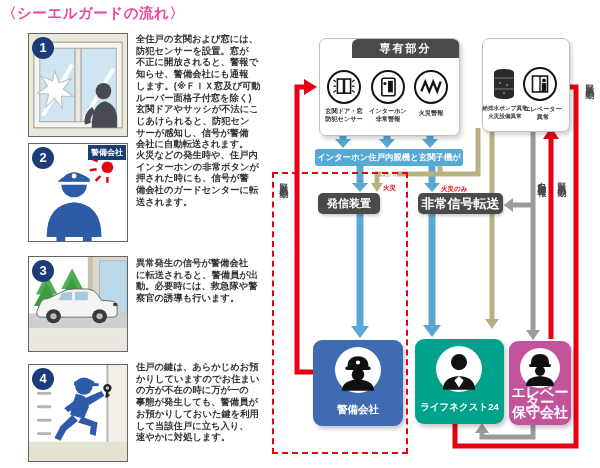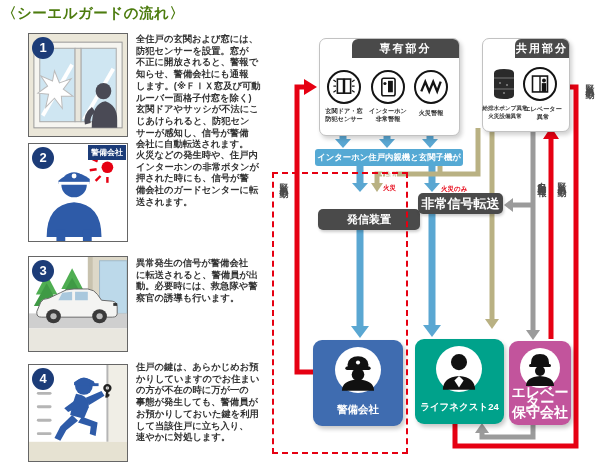--- a/index.html
+++ b/index.html
@@ -1,18 +1,18 @@
 <!DOCTYPE html>
 <html><head>
 <meta charset="utf-8">
 <style>
   html,body{margin:0;padding:0;background:#fff;}
   .canvas{position:relative;width:600px;height:468px;background:#fff;overflow:hidden;
           font-family:"Liberation Sans","DejaVu Sans",sans-serif;}
-  .title{position:absolute;left:2px;top:4px;font-size:14.5px;font-weight:bold;color:#4d7c0f;letter-spacing:.5px;}
+  .title{position:absolute;left:2px;top:4px;font-size:14.5px;font-weight:bold;color:#ec4899;letter-spacing:.5px;}
   
   .panel{position:absolute;left:28px;width:100px;background:#fff;border:1px solid #666;box-sizing:border-box;}
   .panel svg{display:block;width:100%;height:100%;}
   .stepnum{position:absolute;left:3px;top:3px;width:22px;height:22px;border-radius:50%;
            background:#1c3c78;color:#fff;font-size:13px;font-weight:bold;line-height:22px;text-align:center;z-index:5;}
   .p2badge{position:absolute;right:1px;top:1px;background:#1c3c78;color:#fff;font-size:8px;
            font-weight:bold;padding:2px 3px;z-index:5;}
   .caption{position:absolute;left:136px;width:176px;font-size:9.3px;line-height:11.7px;
            font-weight:bold;color:#333;white-space:pre-line;}
   
@@ -245,21 +245,20 @@
         </svg>
     </div>
     <div class="icon-label" style="left:301px - 319px;left:1px;top:68px;width:46px;">玄関ドア・窓
 防犯センサー</div>
     <div class="icon-label" style="left:45px;top:68px;width:46px;">インターホン
 非常警報</div>
     <div class="icon-label" style="left:88px;top:70px;width:46px;">火災警報</div>
   </div>
 
   <div class="areabox" style="left:482px;top:38px;width:86px;height:92px;">
-    <div class="areahead">共用部分</div>
     <div style="position:absolute;left:8px;top:29px;width:26px;height:32px;">
       <svg viewBox="0 0 26 32" style="width:100%;height:100%;">
         <path d="M3,5 Q3,1 13,1 Q23,1 23,5 L23,27 Q23,31 13,31 Q3,31 3,27 Z" fill="#2a2a2a"></path>
         <path d="M3,10 H23 M3,21 H23" stroke="#777" stroke-width="1"></path>
         <circle cx="9" cy="15" r="1" fill="#888"></circle>
           <circle cx="16" cy="17" r="1" fill="#888"></circle>
           <circle cx="13" cy="25" r="1" fill="#888"></circle>
       </svg>
     </div>
     <div class="circ-icon" style="left:40px;top:28px;">
@@ -270,21 +269,21 @@
           <rect x="19" y="16" width="5" height="10" fill="#141414"></rect>
         </svg>
     </div>
     <div class="icon-label" style="left:-2px;top:66px;width:48px;font-size:5.6px;">給排水ポンプ異常
 火災設備異常</div>
     <div class="icon-label" style="left:40px;top:66px;width:40px;">エレベーター
 異常</div>
   </div>
 
   <div class="bluebar">インターホン住戸内親機と玄関子機が作動</div>
-  <div class="darkbox" style="left:318px;width:102px;font-size:11px;margin-top:16px;">発信装置</div>
+  <div class="darkbox" style="left:318px;width:62px;font-size:11px;">発信装置</div>
   <div class="darkbox" style="left:418px;width:85px;font-size:13px;">非常信号転送装置</div>
 
   <div class="company" style="left:313px;top:340px;width:90px;height:86px;background:#3f6cb0;">
     <div class="face" style="left:22px;top:7px;width:46px;height:46px;">
       <svg viewBox="0 0 40 40" style="width:100%;height:100%;">
           <g fill="#111">
         <path d="M11,15 A9,7 0 0 1 29,15 L29,18 L11,18 Z"></path>
             <rect x="9" y="17" width="22" height="3" rx="1.5"></rect>
         <circle cx="20" cy="13.5" r="1.8" fill="#fff"></circle>
             <circle cx="20" cy="24" r="5.5"></circle>

